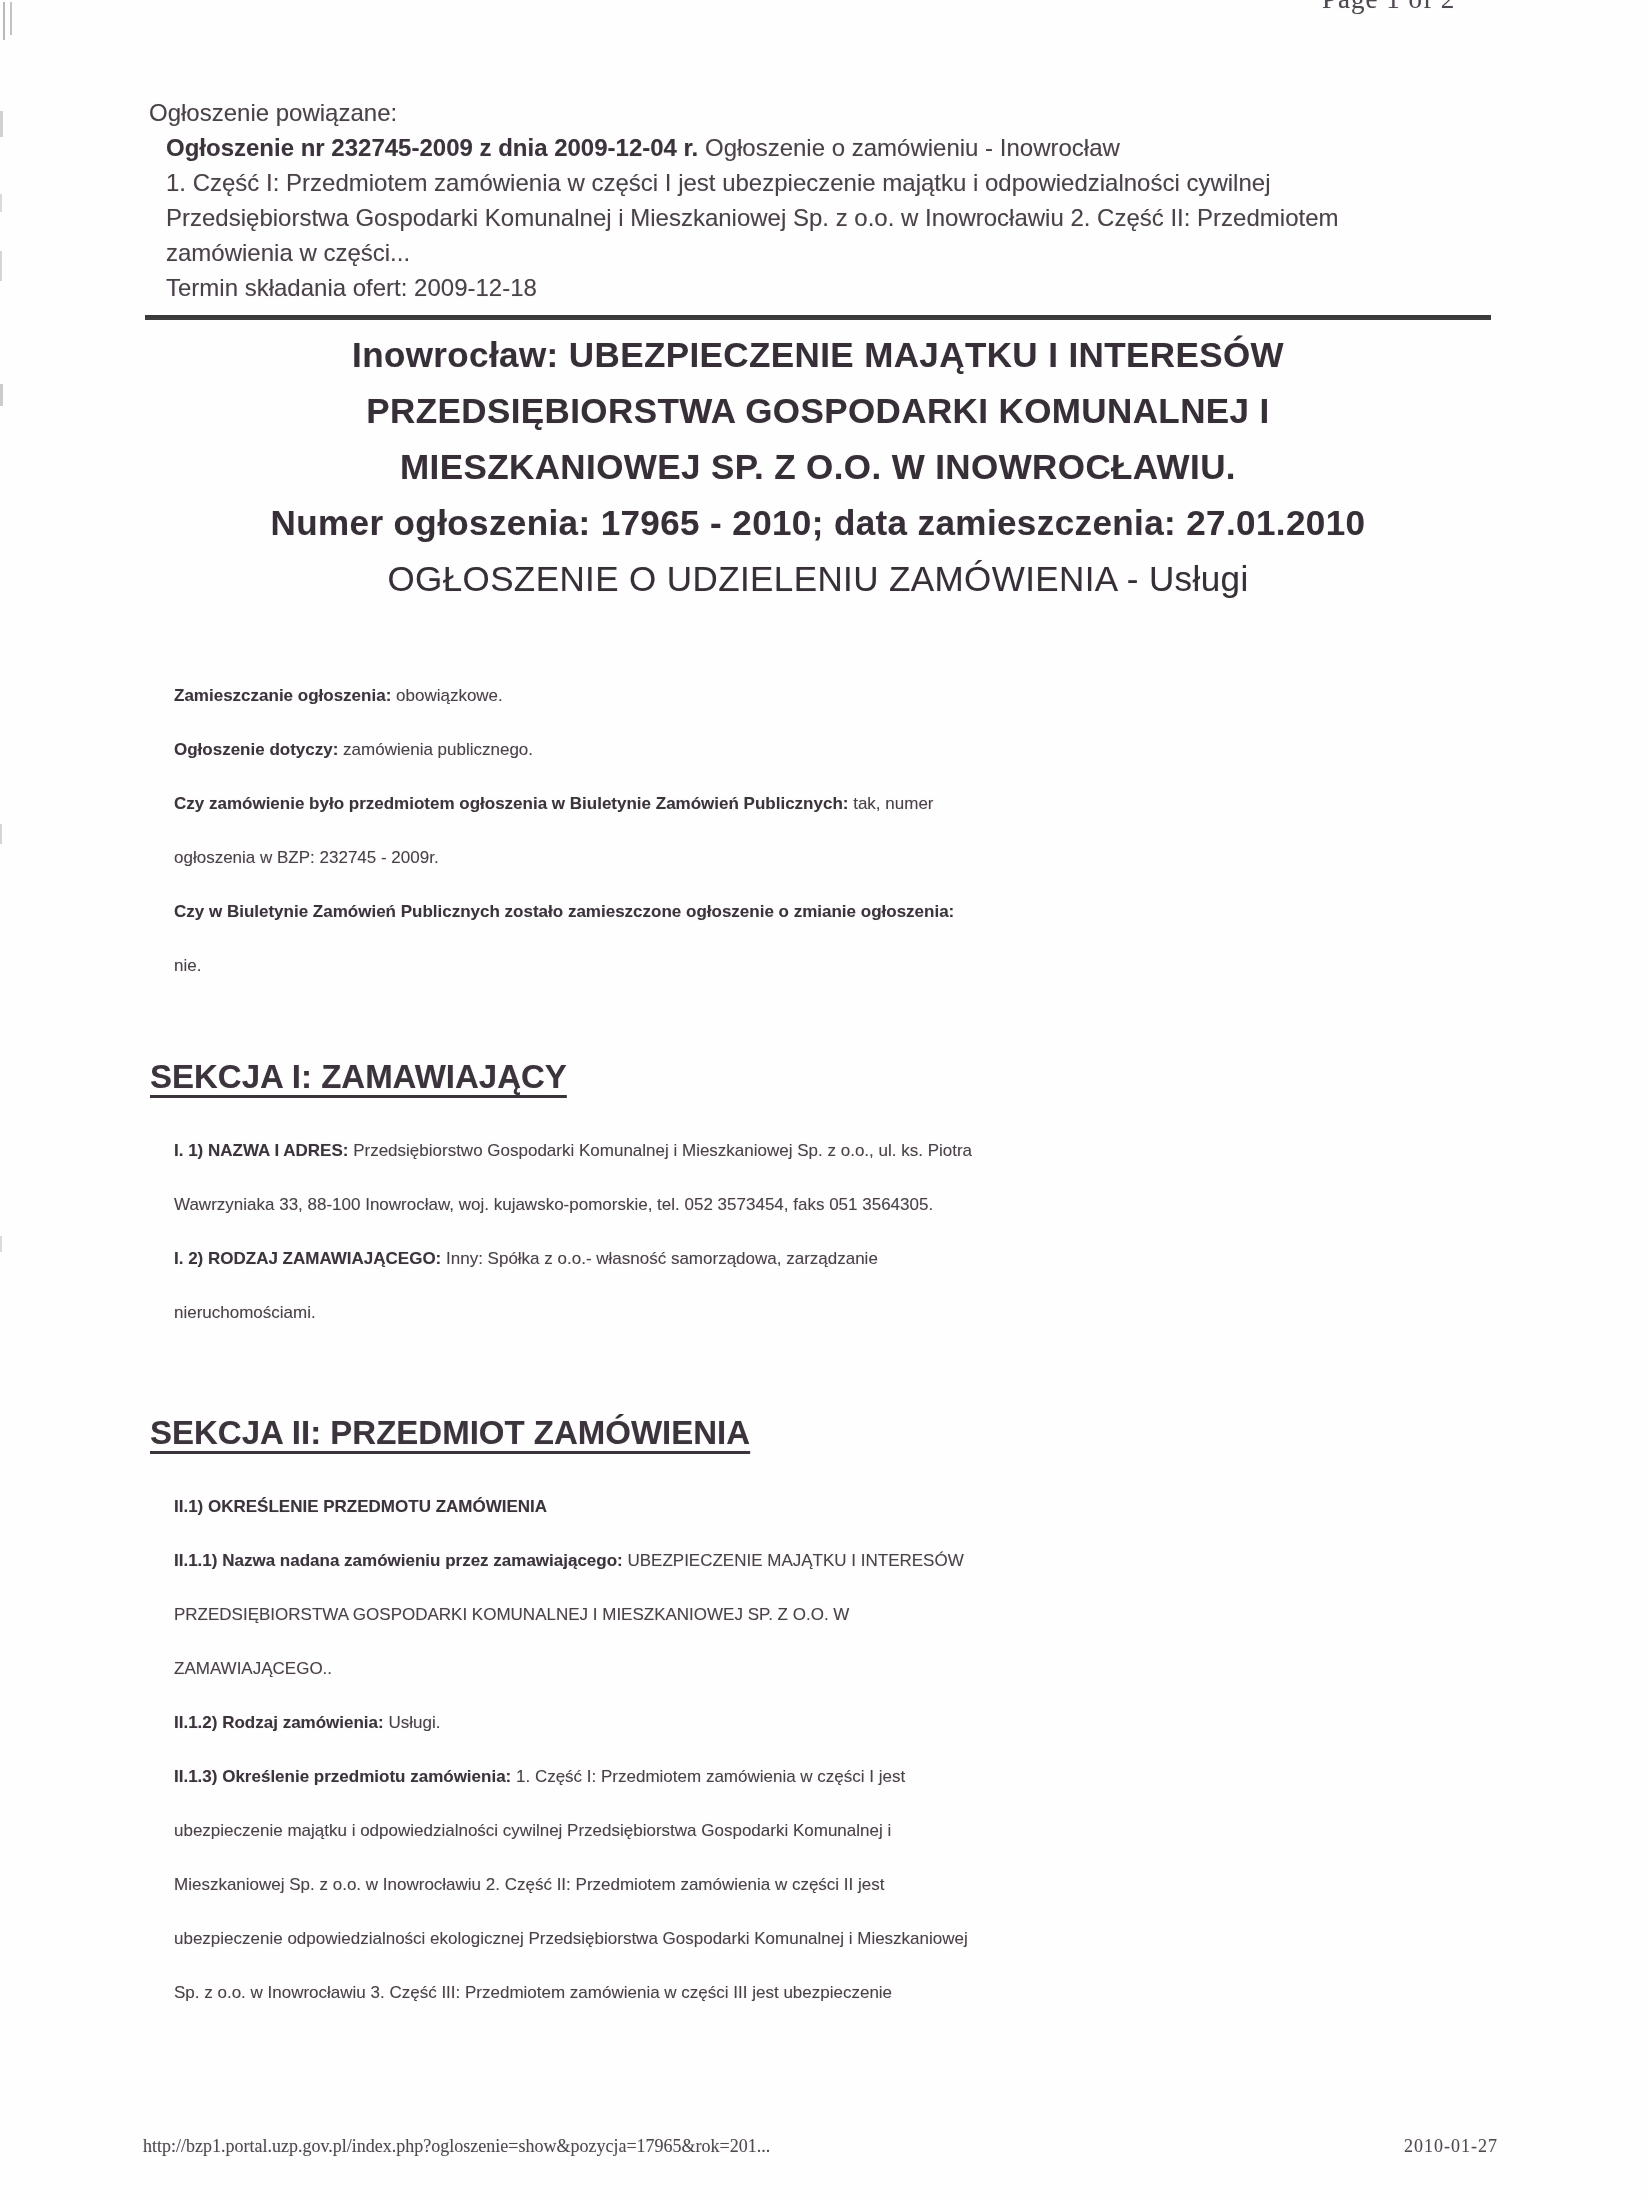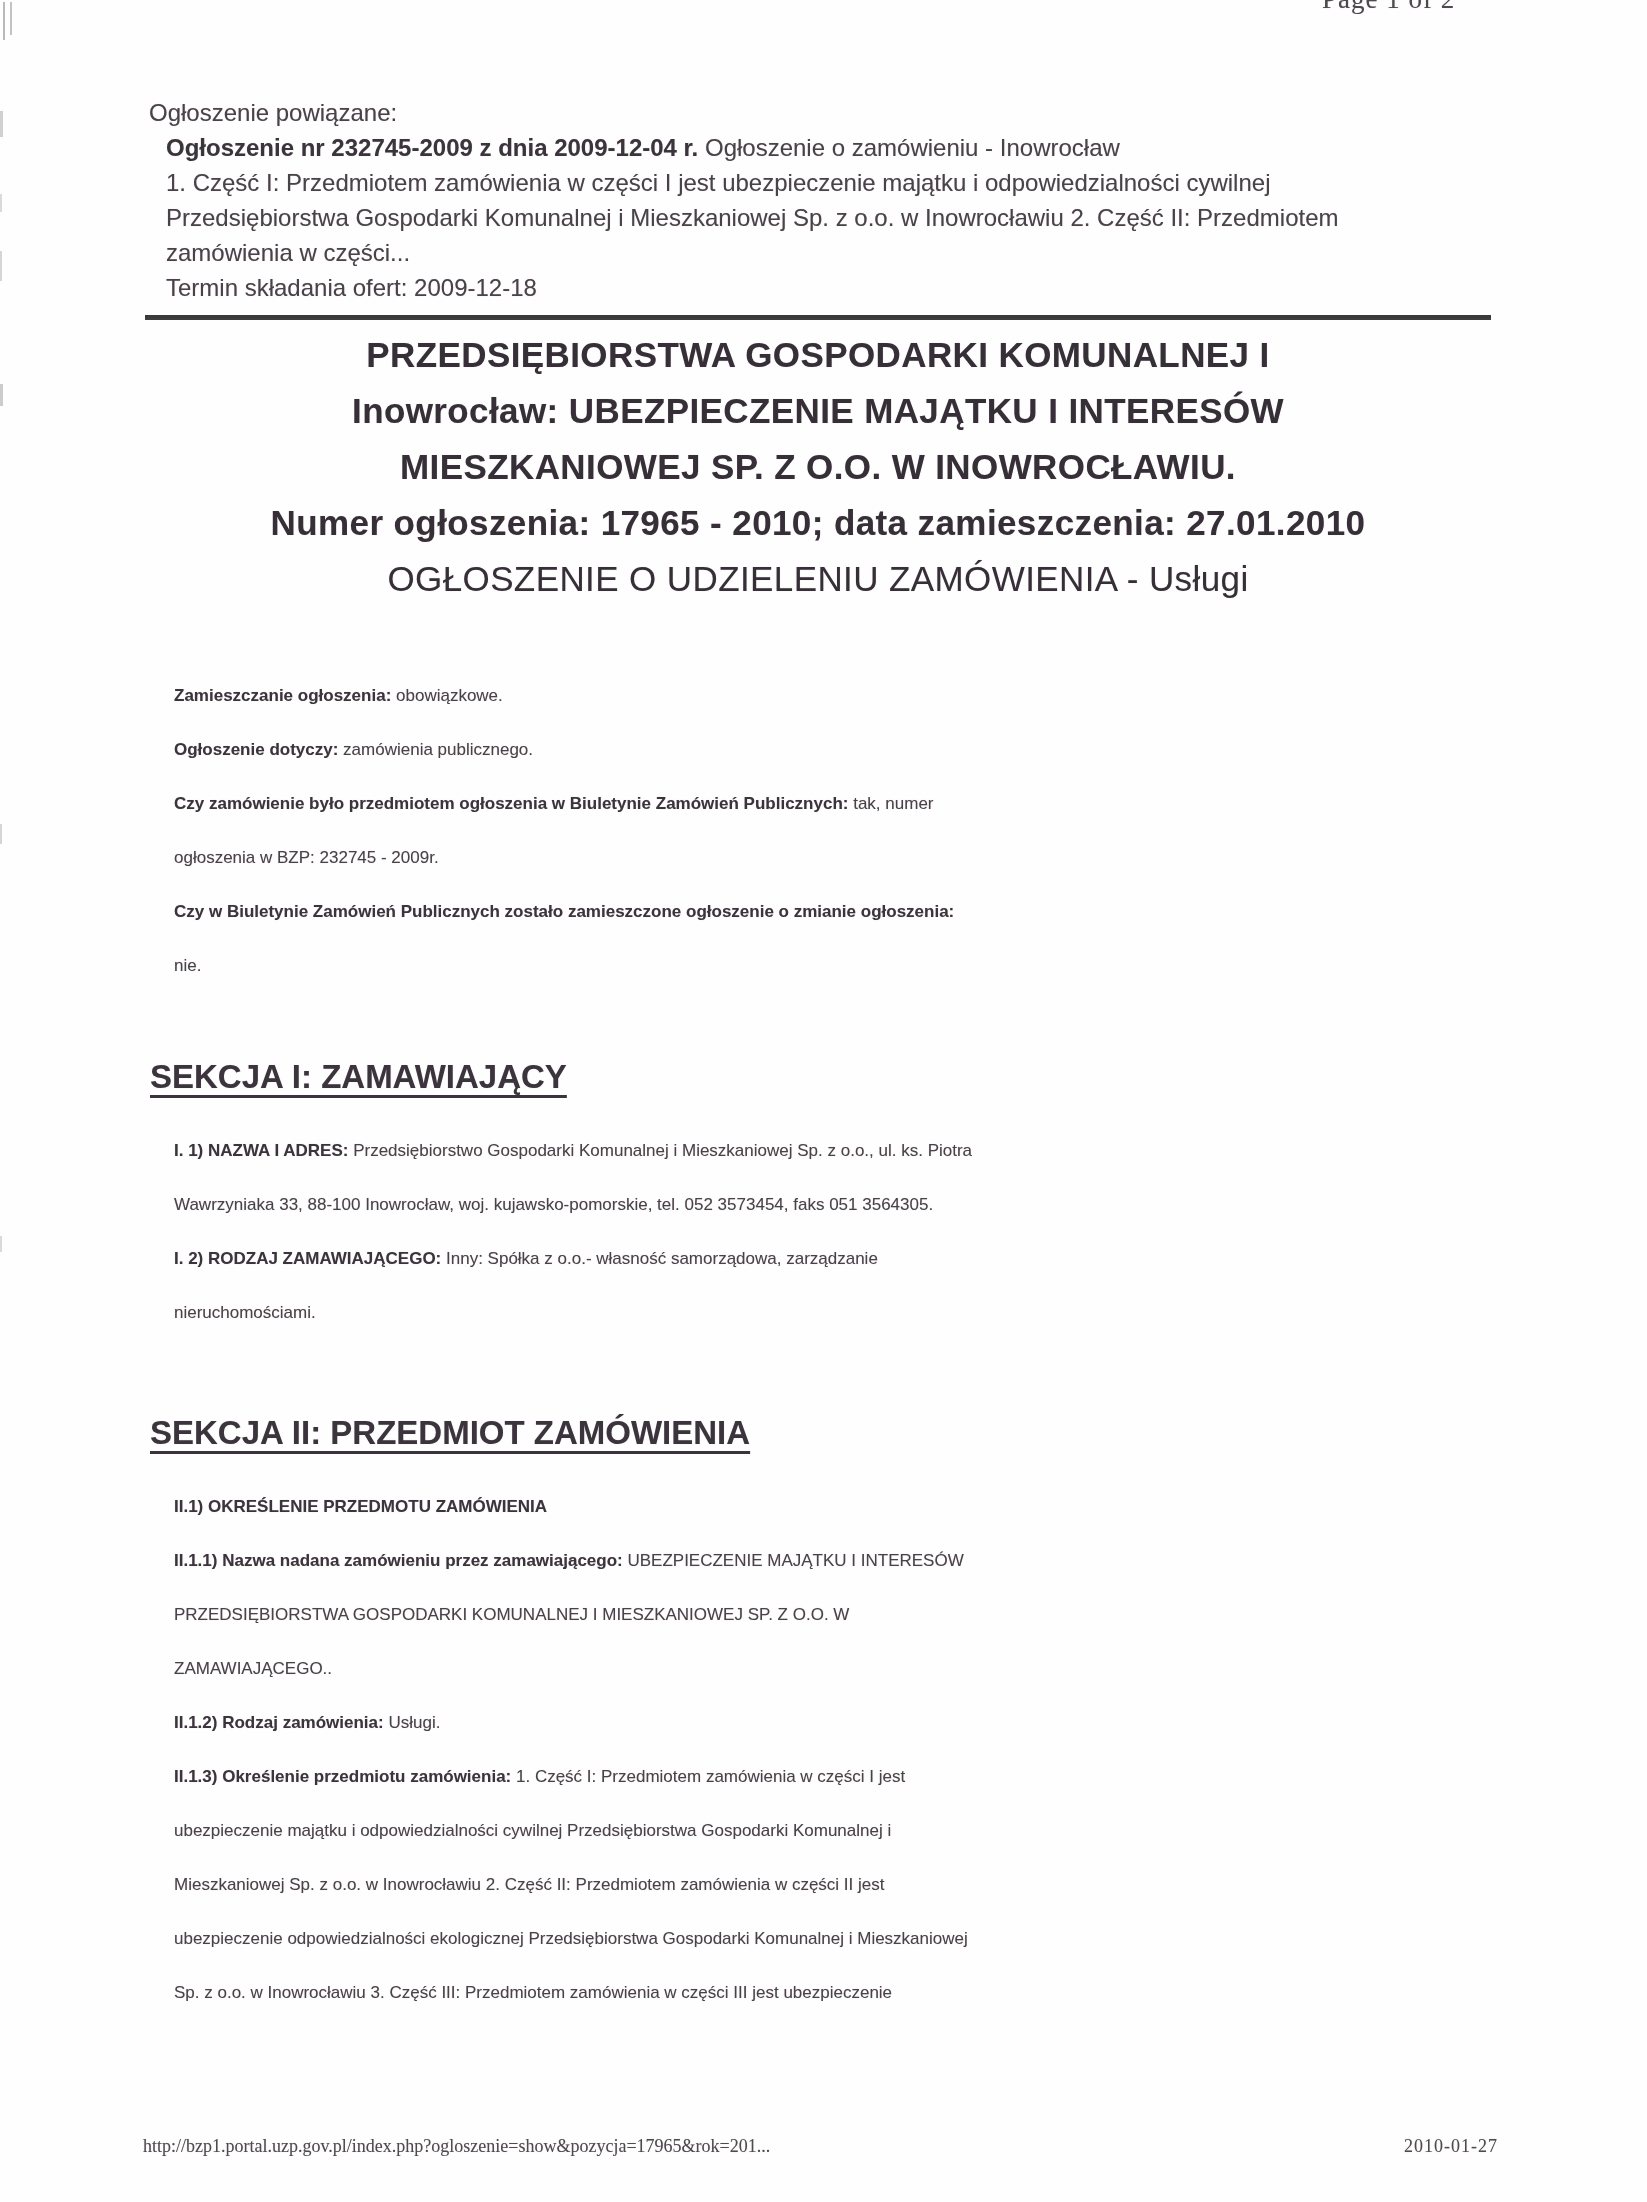--- a/index.html
+++ b/index.html
@@ -109,22 +109,22 @@
         <div class="line"><span>1. Część I: Przedmiotem zamówienia w części I jest ubezpieczenie majątku i odpowiedzialności cywilnej</span></div>
         <div class="line"><span>Przedsiębiorstwa Gospodarki Komunalnej i Mieszkaniowej Sp. z o.o. w Inowrocławiu 2. Część II: Przedmiotem</span></div>
         <div class="line"><span>zamówienia w części...</span></div>
         <div class="line"><span>Termin składania ofert: 2009-12-18</span></div>
       </div>
   </section>
 
   <div class="rule"></div>
 
   <header class="title">
+      <div class="line"><span class="b">Inowrocław: UBEZPIECZENIE MAJĄTKU I INTERESÓW</span></div>
       <div class="line"><span class="b">PRZEDSIĘBIORSTWA GOSPODARKI KOMUNALNEJ I</span></div>
-      <div class="line"><span class="b">Inowrocław: UBEZPIECZENIE MAJĄTKU I INTERESÓW</span></div>
       <div class="line"><span class="b">MIESZKANIOWEJ SP. Z O.O. W INOWROCŁAWIU.</span></div>
       <div class="line"><span class="b">Numer ogłoszenia: 17965 - 2010; data zamieszczenia: 27.01.2010</span></div>
       <div class="line"><span>OGŁOSZENIE O UDZIELENIU ZAMÓWIENIA - Usługi</span></div>
     </header>
 
   <section class="body-block meta">
     <div class="para">
         <div class="line"><span class="b">Zamieszczanie ogłoszenia:</span><span> obowiązkowe.</span></div>
       </div>
     <div class="para">

